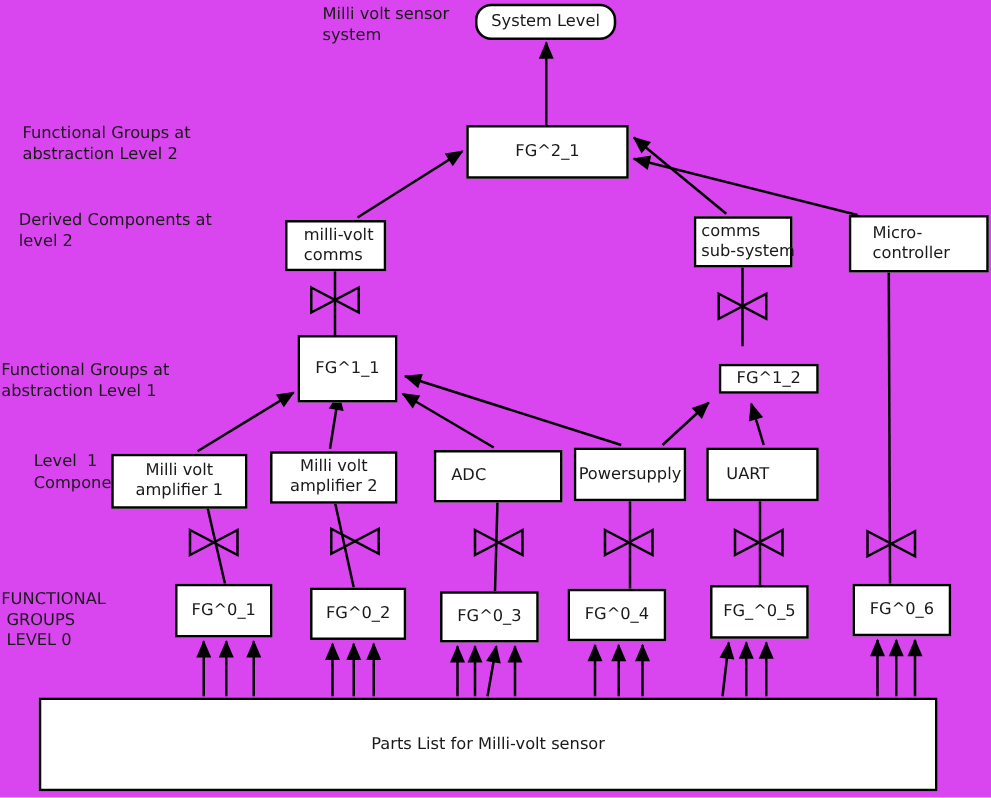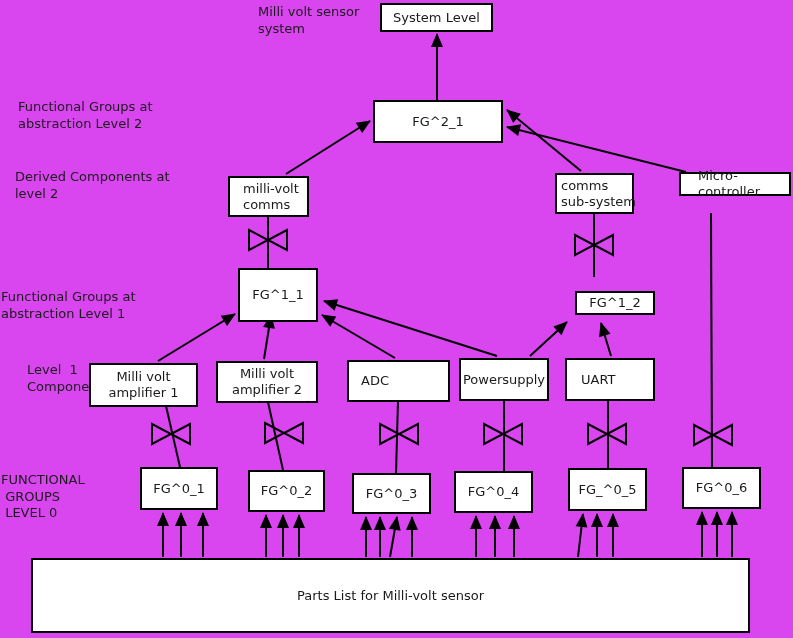--- a/index.html
+++ b/index.html
@@ -13,25 +13,25 @@
     position:absolute;box-sizing:border-box;border:2px solid #000;background:#fff;
     display:flex;align-items:center;font-size:13px;line-height:1.22;
     white-space:pre;color:#1a1a1a;
   }
   .box.center{justify-content:center;text-align:center;}
   .box.left{justify-content:flex-start;text-align:left;}
   .rowlabel{
     position:absolute;font-size:13px;line-height:1.27;white-space:pre;color:#1a1a1a;
   }
   
-  .n-system{left:380px;top:3px;width:113px;height:29px;}
+  .n-system{left:380px;top:3px;width:113px;height:29px;border-radius:13px;}
   .n-fg21{left:373px;top:100px;width:130px;height:43px;}
   .n-sensor{left:228px;top:176px;width:81px;height:41px;padding-left:13px;}
   .n-comms{left:555px;top:173px;width:79px;height:41px;padding-left:4px;}
-  .n-micro{left:679px;top:172px;width:112px;height:24px;padding-left:17px;}
+  .n-micro{left:679px;top:172px;width:112px;height:46px;padding-left:17px;}
   .n-fg11{left:238px;top:268px;width:80px;height:54px;}
   .n-fg12{left:555px;top:291px;width:80px;height:24px;margin-left:20px;}
   .n-amp1{left:89px;top:363px;width:109px;height:44px;}
   .n-amp2{left:216px;top:361px;width:102px;height:42px;}
   .n-adc{left:347px;top:360px;width:103px;height:42px;padding-left:12px;}
   .n-psu{left:459px;top:358px;width:90px;height:43px;}
   .n-uart{left:565px;top:358px;width:90px;height:43px;padding-left:14px;}
   .n-fg01{left:140px;top:467px;width:78px;height:43px;}
   .n-fg02{left:248px;top:470px;width:77px;height:42px;}
   .n-fg03{left:352px;top:473px;width:79px;height:41px;}

